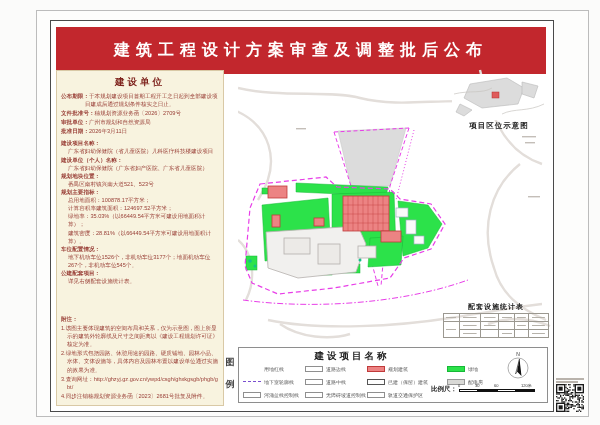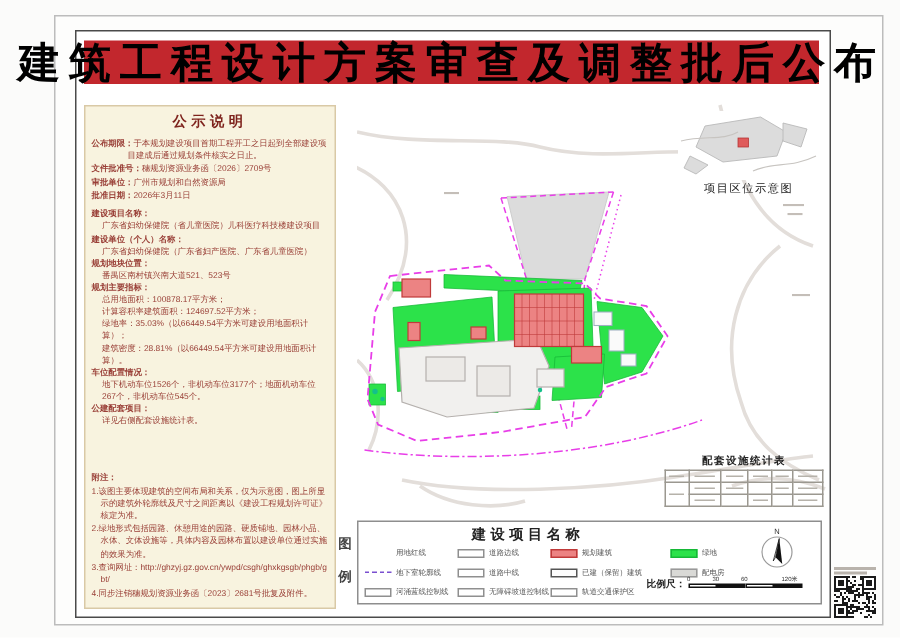--- a/index.html
+++ b/index.html
@@ -6,24 +6,24 @@
   body{
     width:600px;height:425px;position:relative;overflow:hidden;
     background:#fbfbfa;font-family:"Liberation Sans","DejaVu Sans",sans-serif;
     -webkit-font-smoothing:antialiased;
   }
   .frame-outer{position:absolute;left:36px;top:10px;width:551px;height:405px;border:1px solid #bcbcbc;background:#fdfdfc;}
   .frame-inner{position:absolute;left:50px;top:20px;width:502px;height:390px;border:1.5px solid #4a4a4a;background:#ffffff;}
 
   
   .banner{
-    position:absolute;left:56px;top:27px;width:490px;height:29px;
-    background:#c2272d;color:#000000;
+    position:absolute;left:56px;top:27px;width:490px;height:47px;
+    background:#c2272d;color:#ffffff;
     display:flex;align-items:center;justify-content:center;
-    font-size:28px;font-weight:bold;letter-spacing:6px;white-space:nowrap;
+    font-size:16px;font-weight:bold;letter-spacing:6px;white-space:nowrap;
   }
 
   
   .panel{
     position:absolute;left:56px;top:70px;width:168px;height:336px;
     background:#f8f3df;border:1px solid #d9c9a6;box-sizing:border-box;
     color:#9a4038;display:flex;flex-direction:column;
     padding:3px 4px 4px 4px;font-size:5.6px;line-height:1.45;
   }
   .panel h2{
@@ -38,21 +38,21 @@
   .notes p{margin:0 0 1px 0;padding-left:6px;text-indent:-6px;word-break:break-all;}
   .notes .nh{padding-left:0;text-indent:0;font-weight:bold;}
 
   
   .siteplan{position:absolute;left:238px;top:68px;width:314px;height:278px;}
 
   
   .inset{position:absolute;left:452px;top:74px;width:94px;height:46px;background:#fff;}
   .inset-label{
     position:absolute;left:450px;top:121px;width:98px;text-align:center;
-    font-size:7.5px;font-weight:normal;color:#222;letter-spacing:1px;
+    font-size:7.5px;font-weight:bold;color:#222;letter-spacing:1px;
   }
 
   
   .fac{position:absolute;left:443px;top:302px;width:106px;}
   .fac-title{text-align:center;font-size:7px;font-weight:bold;letter-spacing:1px;color:#222;margin-bottom:1px;}
   .fac table{border-collapse:collapse;width:106px;}
   .fac td{border:0.5px solid #9b9890;height:7px;padding:0;}
   .fac td.sm{background:linear-gradient(#b6b2aa,#b6b2aa) center / 68% 1px no-repeat;}
 
   
@@ -86,21 +86,21 @@
 </style>
 </head>
 <body>
 
 <div class="frame-outer"></div>
 <div class="frame-inner"></div>
 
 <div class="banner">建筑工程设计方案审查及调整批后公布</div>
 
 <div class="panel">
-  <h2>公示说明</h2>
+  <h2>建设单位</h2>
 
   <p class="ln"><b>公布期限：</b><span>于本规划建设项目首期工程开工之日起到全部建设项目建成后通过规划条件核实之日止。</span></p>
   <p class="ln"><b>文件批准号：</b><span>穗规划资源业务函〔2026〕2709号</span></p>
   <p class="ln"><b>审批单位：</b><span>广州市规划和自然资源局</span></p>
   <p class="ln"><b>批准日期：</b><span>2026年3月11日</span></p>
 
   <div class="sec">
     <p class="blk"><b>建设项目名称：</b><span class="val">广东省妇幼保健院（省儿童医院）儿科医疗科技楼建设项目</span></p>
     <p class="blk"><b>建设单位（个人）名称：</b><span class="val">广东省妇幼保健院（广东省妇产医院、广东省儿童医院）</span></p>
     <p class="blk"><b>规划地块位置：</b><span class="val">番禺区南村镇兴南大道521、523号</span></p>

